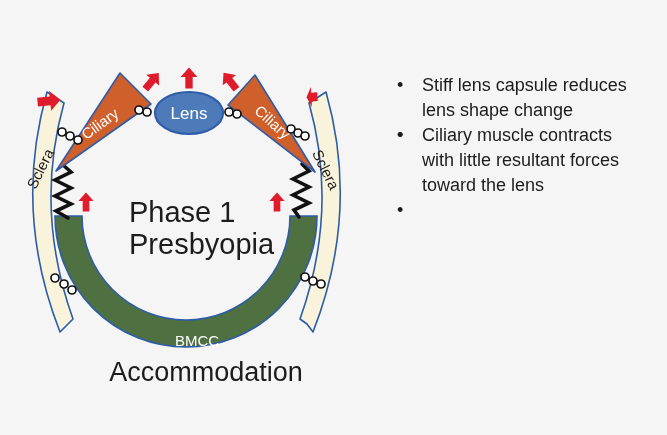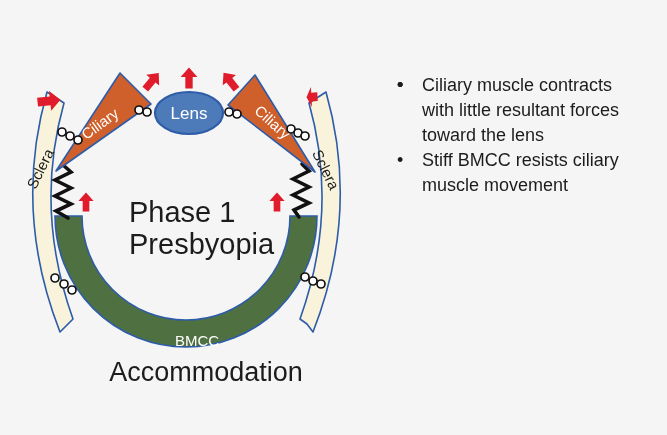--- a/index.html
+++ b/index.html
@@ -92,28 +92,28 @@
     <text x="129" y="222" font-size="29" fill="#1c1c1c">Phase 1</text>
     <text x="129" y="254" font-size="29" fill="#1c1c1c">Presbyopia</text>
 
     <text x="206" y="381" text-anchor="middle" font-size="27" fill="#1c1c1c">Accommodation</text>
   </svg>
 
   <div class="notes">
     <ul>
       <li>
         <span class="marker">•</span>
+        <span>Stiff lens capsule reduces lens shape change</span>
       </li>
       <li>
         <span class="marker">•</span>
       </li>
       <li>
         <span class="marker">•</span>
         <span>Ciliary muscle contracts with little resultant forces toward the lens</span>
       </li>
       <li>
         <span class="marker">•</span>
-        <span>Stiff BMCC resists ciliary muscle movement</span>
       </li>
     </ul>
   </div>
 
 </div>
 
 </body></html>

